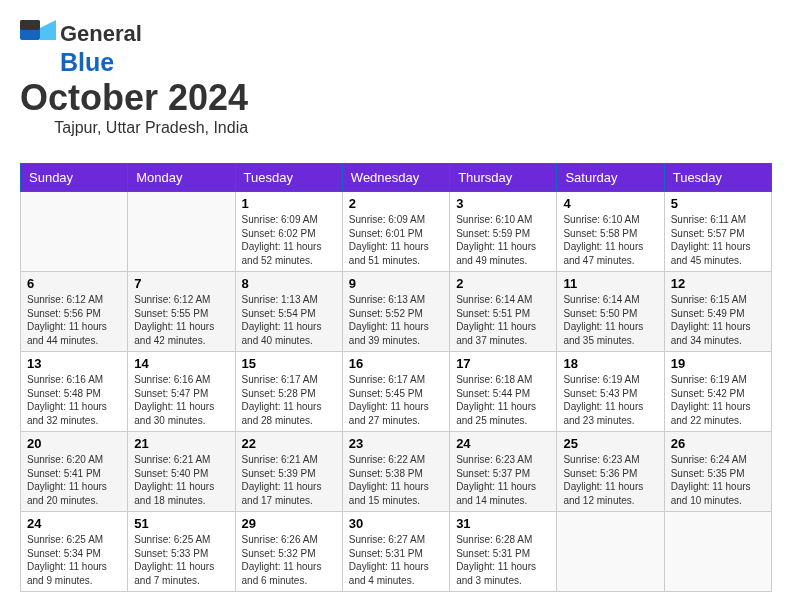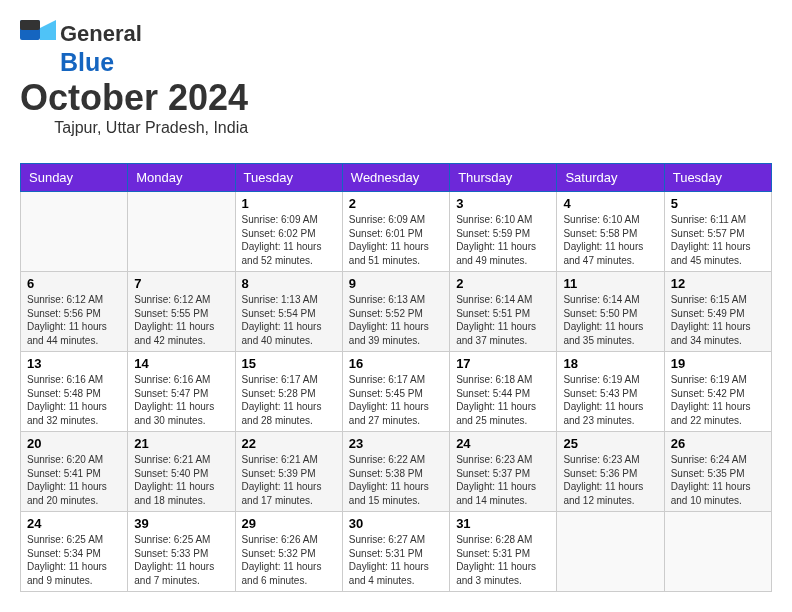--- a/index.html
+++ b/index.html
@@ -279,21 +279,21 @@
         </td>
       </tr>
       <tr>
         <td>
           <div class="day-num">24</div>
           <div class="day-info">Sunrise: 6:25 AM
 Sunset: 5:34 PM
 Daylight: 11 hours and 9 minutes.</div>
         </td>
         <td>
-          <div class="day-num">39</div>
+          <div class="day-num">51</div>
           <div class="day-info">Sunrise: 6:25 AM
 Sunset: 5:33 PM
 Daylight: 11 hours and 7 minutes.</div>
         </td>
         <td>
           <div class="day-num">29</div>
           <div class="day-info">Sunrise: 6:26 AM
 Sunset: 5:32 PM
 Daylight: 11 hours and 6 minutes.</div>
         </td>

